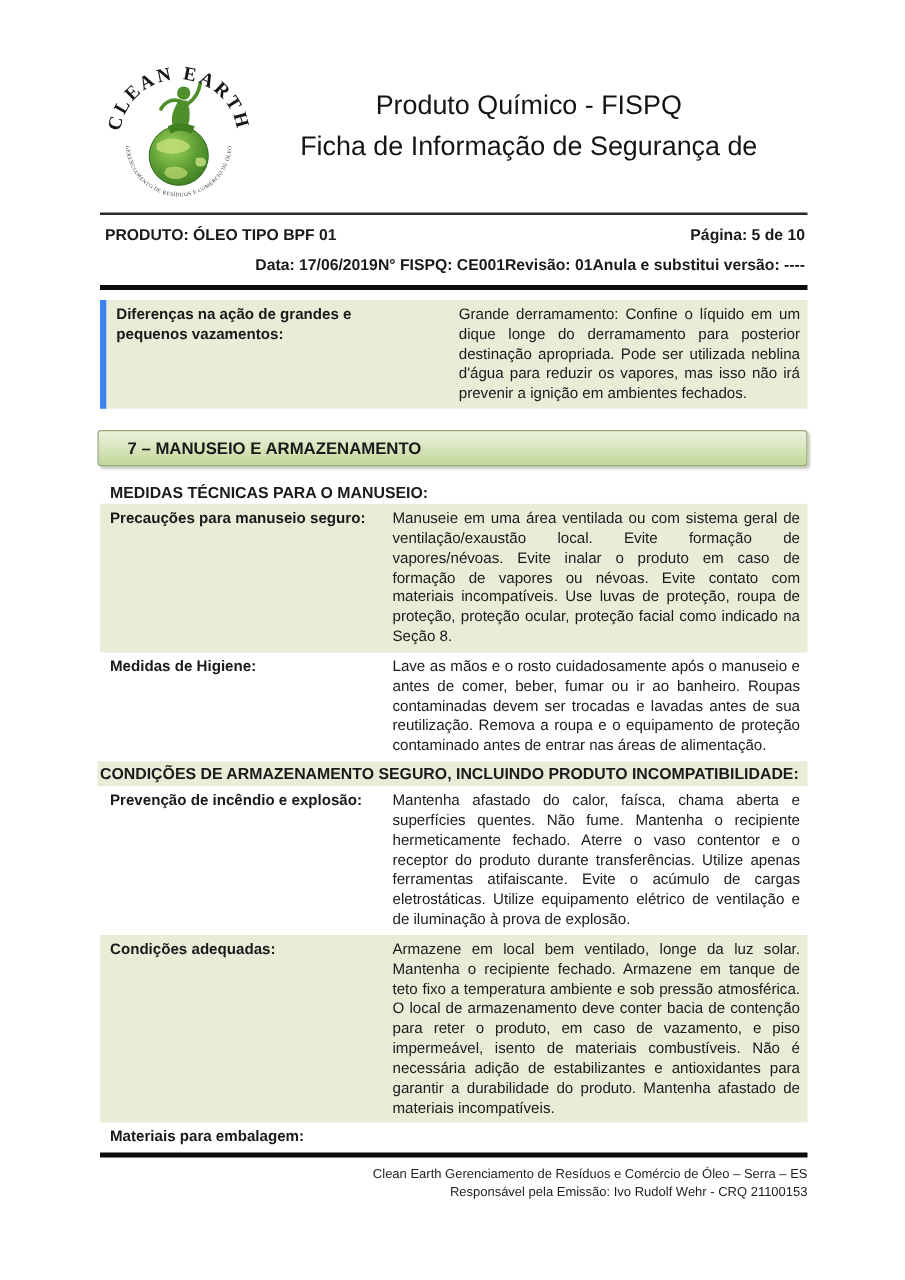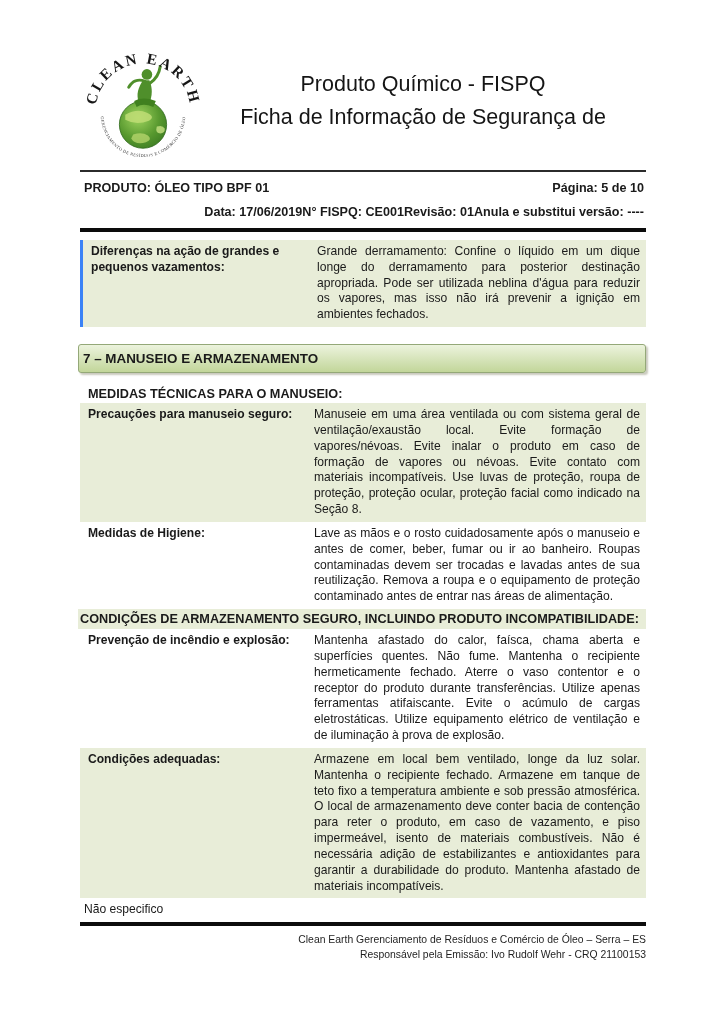--- a/index.html
+++ b/index.html
@@ -16,30 +16,30 @@
   .rule-thin{border-top:2px solid #2b2b2b;margin-top:2px;}
   .rule-thick{border-top:4px solid #0c0c0c;}
   
   .meta1{display:flex;justify-content:space-between;font-weight:bold;font-size:12.6px;padding:9px 2px 3px 4px;}
   .meta2{display:flex;justify-content:flex-end;font-weight:bold;font-size:12.6px;padding:7px 2px 9px 4px;}
   
   .trow{display:grid;grid-template-columns:230px 1fr;font-size:12.1px;line-height:1.31;}
   .trow .lbl{font-weight:bold;padding:4px 8px 4px 8px;}
   .trow .txt{text-align:justify;padding:4px 6px 4px 4px;}
   .green{background:var(--row-green,#e8edd8);}
-  .spill{margin-top:8px;border-left:3px solid #3b82f6;}
+  .spill{margin-top:8px;border-left:5px solid #3b82f6;gap:48px;}
   
   .band{
     margin:17px 0 0 -2px;
     background:linear-gradient(var(--band-top,#ecf3dd),var(--band-bottom,#c2d69a));
     border:1px solid var(--band-border,#94a878);
     border-radius:3px;
     box-shadow:2px 2px 2px #c9c9bd;
     font-weight:bold;font-size:13.4px;
-    padding:6px 10px 6px 4px;
+    padding:6px 10px 6px 23px;
   }
   .subhead{font-weight:bold;font-size:12.7px;margin:14px 0 2px 8px;}
   .storagehead{font-weight:bold;font-size:12.7px;padding:3px 4px 3px 2px;margin-left:-2px;}
   
   .footer{margin-top:auto;}
   .footer .rule-thick{margin-bottom:6px;}
   .footer-text{text-align:right;font-size:10.4px;line-height:1.45;color:#1f1f1f;}
 </style>
 </head>
 <body>
@@ -123,21 +123,21 @@
 
   <div class="trow">
     <div class="lbl">Prevenção de incêndio e explosão:</div>
     <div class="txt">Mantenha afastado do calor, faísca, chama aberta e superfícies quentes. Não fume. Mantenha o recipiente hermeticamente fechado. Aterre o vaso contentor e o receptor do produto durante transferências. Utilize apenas ferramentas atifaiscante. Evite o acúmulo de cargas eletrostáticas. Utilize equipamento elétrico de ventilação e de iluminação à prova de explosão.</div>
   </div>
   <div class="trow green">
     <div class="lbl">Condições adequadas:</div>
     <div class="txt">Armazene em local bem ventilado, longe da luz solar. Mantenha o recipiente fechado. Armazene em tanque de teto fixo a temperatura ambiente e sob pressão atmosférica. O local de armazenamento deve conter bacia de contenção para reter o produto, em caso de vazamento, e piso impermeável, isento de materiais combustíveis. Não é necessária adição de estabilizantes e antioxidantes para garantir a durabilidade do produto. Mantenha afastado de materiais incompatíveis.</div>
   </div>
   <div class="trow">
-    <div class="txt">Não especifico</div>
+    <div class="lbl">Materiais para embalagem:</div>
   </div>
 
   <div class="footer">
     <div class="rule-thick"></div>
     <div class="footer-text">
       <div>Clean Earth Gerenciamento de Resíduos e Comércio de Óleo – Serra – ES</div>
       <div>Responsável pela Emissão: Ivo Rudolf Wehr - CRQ 21100153</div>
     </div>
   </div>
 

